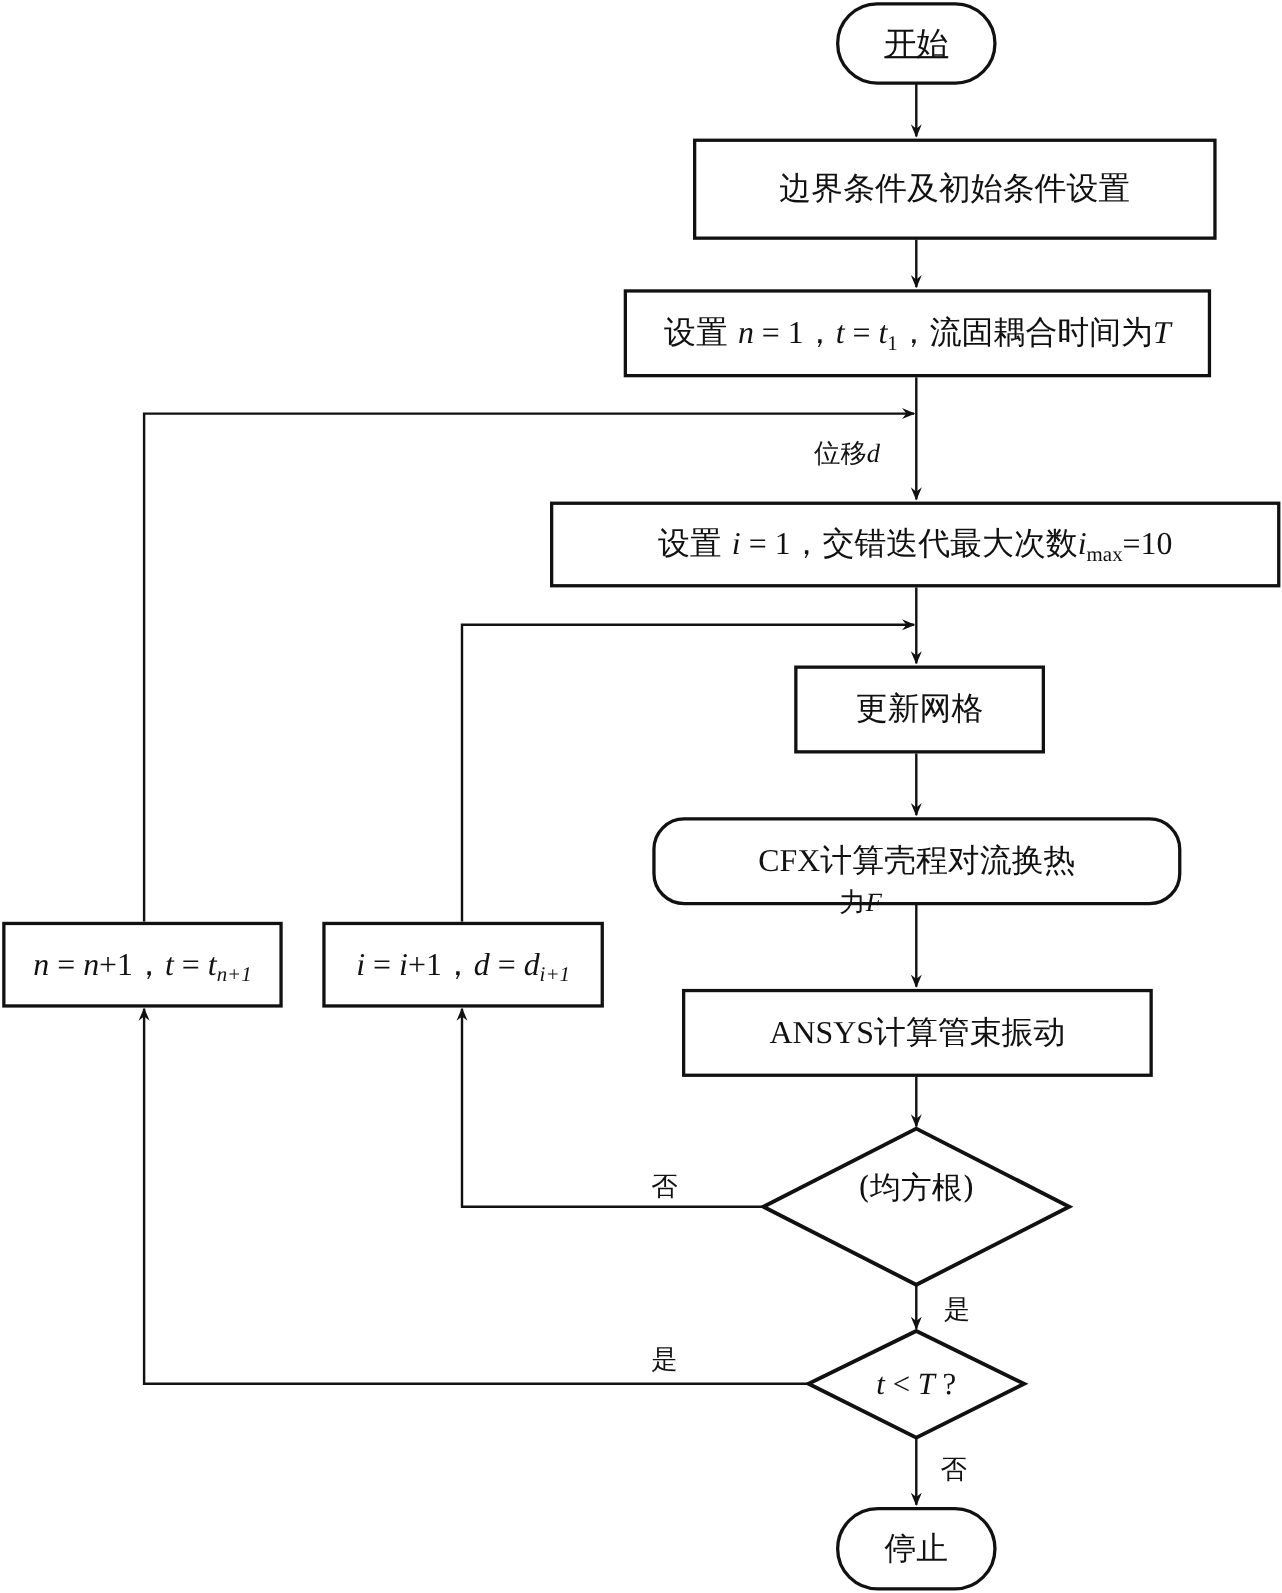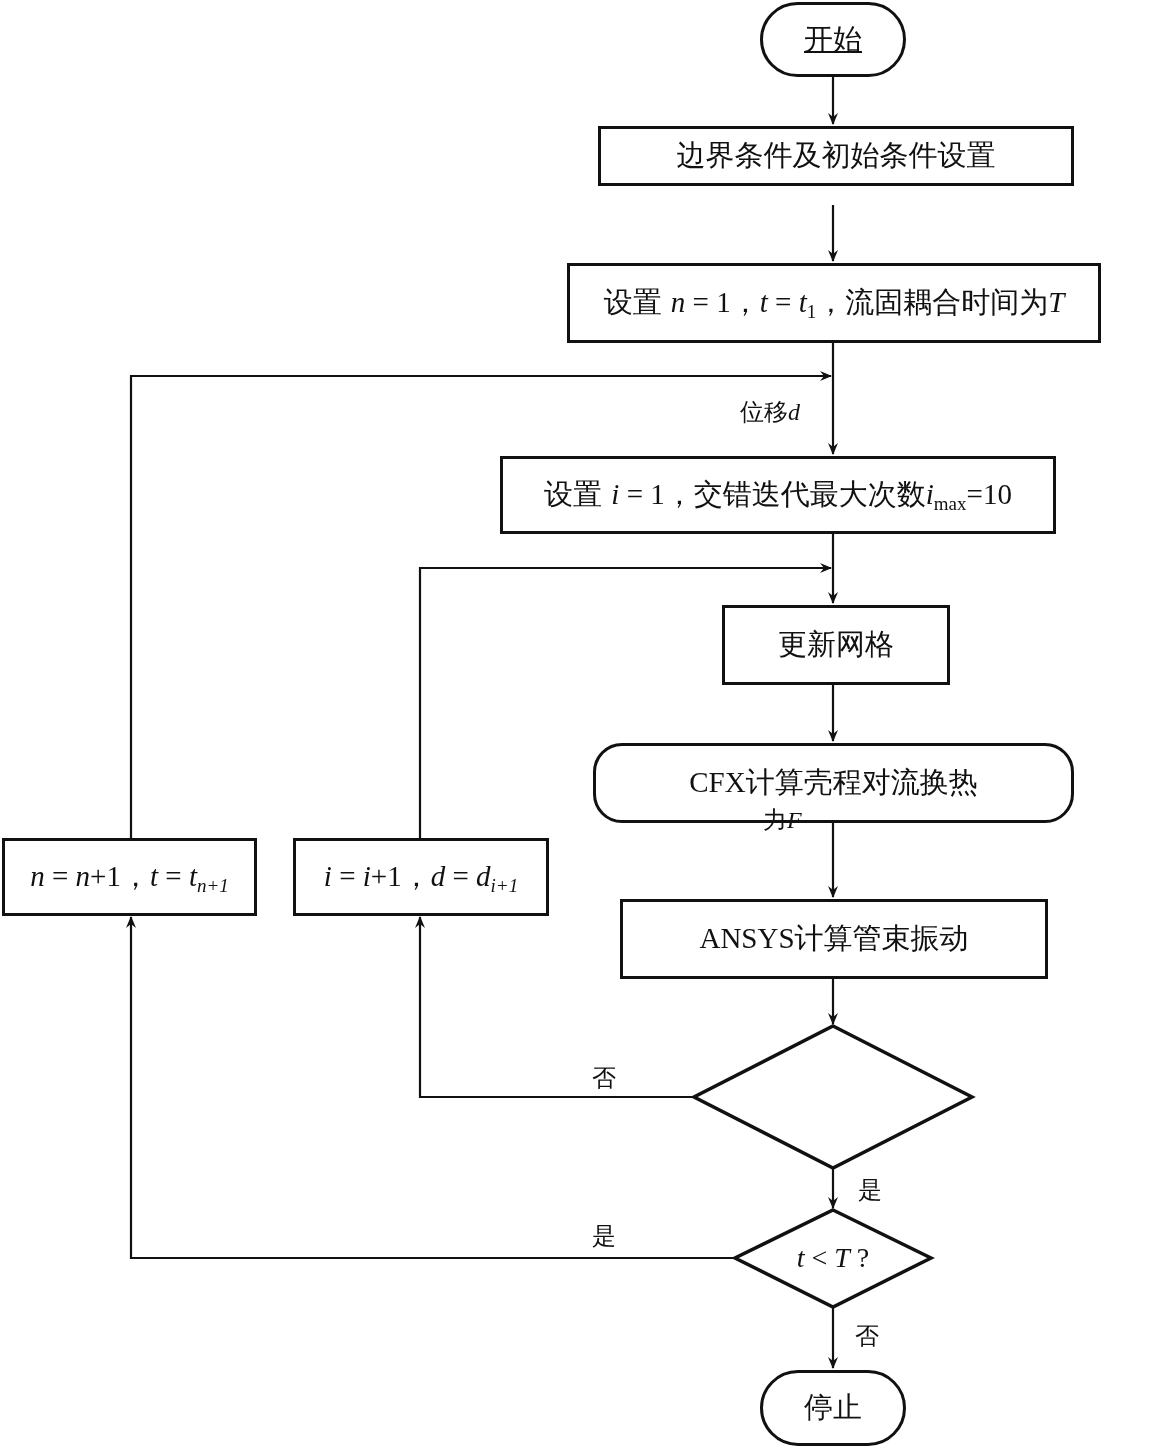--- a/index.html
+++ b/index.html
@@ -46,33 +46,33 @@
   <g stroke="#111" stroke-width="3.5" fill="#fff">
     <polygon points="833,1026 972,1097 833,1168 694,1097"></polygon>
     <polygon points="833,1210 931,1258 833,1307 735,1258"></polygon>
   </g>
 </svg>
 
 <div class="node term" style="left:760px;top:2px;width:146px;height:75px;text-decoration:underline;">
   <span>开始</span>
 </div>
 
-<div class="node" style="left:598px;top:126px;width:476px;height:60px;">
+<div class="node" style="left:630px;top:126px;width:476px;height:92px;">
   <span>边界条件及初始条件设置</span>
 </div>
 
 <div class="node" style="left:567px;top:263px;width:534px;height:80px;">
   <span><span>设置 </span><i>n</i><span class="lat"> = 1，</span><i>t</i><span class="lat"> = </span><i>t</i><sub>1</sub><span>，流固耦合时间为</span><i>T</i></span>
 </div>
 
 <div class="lbl" style="left:740px;top:396px;">
   <span>位移</span><i>d</i>
 </div>
 
-<div class="node" style="left:500px;top:456px;width:556px;height:78px;">
+<div class="node" style="left:500px;top:456px;width:664px;height:78px;">
   <span><span>设置 </span><i>i</i><span class="lat"> = 1，交错迭代最大次数</span><i>i</i><sub>max</sub><span class="lat">=10</span></span>
 </div>
 
 <div class="node" style="left:722px;top:605px;width:228px;height:80px;">
   <span>更新网格</span>
 </div>
 
 <div class="node" style="left:593px;top:743px;width:481px;height:80px;border-radius:29px;">
   <span class="lat">CFX计算壳程对流换热</span>
 </div>
@@ -87,20 +87,21 @@
 
 <div class="node" style="left:2px;top:838px;width:255px;height:78px;">
   <span><i>n</i><span class="lat"> = </span><i>n</i><span class="lat">+1，</span><i>t</i><span class="lat"> = </span><i>t</i><sub class="it">n+1</sub></span>
 </div>
 
 <div class="node" style="left:293px;top:838px;width:256px;height:78px;">
   <span><i>i</i><span class="lat"> = </span><i>i</i><span class="lat">+1，</span><i>d</i><span class="lat"> = </span><i>d</i><sub class="it">i+1</sub></span>
 </div>
 
 <div class="dtext" style="left:733px;top:1062px;width:200px;">
+  <div>(均方根)</div>
 </div>
 
 <div class="lbl" style="left:592px;top:1062px;">否</div>
 <div class="lbl" style="left:858px;top:1174px;">是</div>
 
 <div class="dtext" style="left:753px;top:1240px;width:160px;">
   <i>t</i><span class="lat"> &lt; </span><i>T</i><span class="lat"> ?</span>
 </div>
 
 <div class="lbl" style="left:592px;top:1220px;">是</div>

